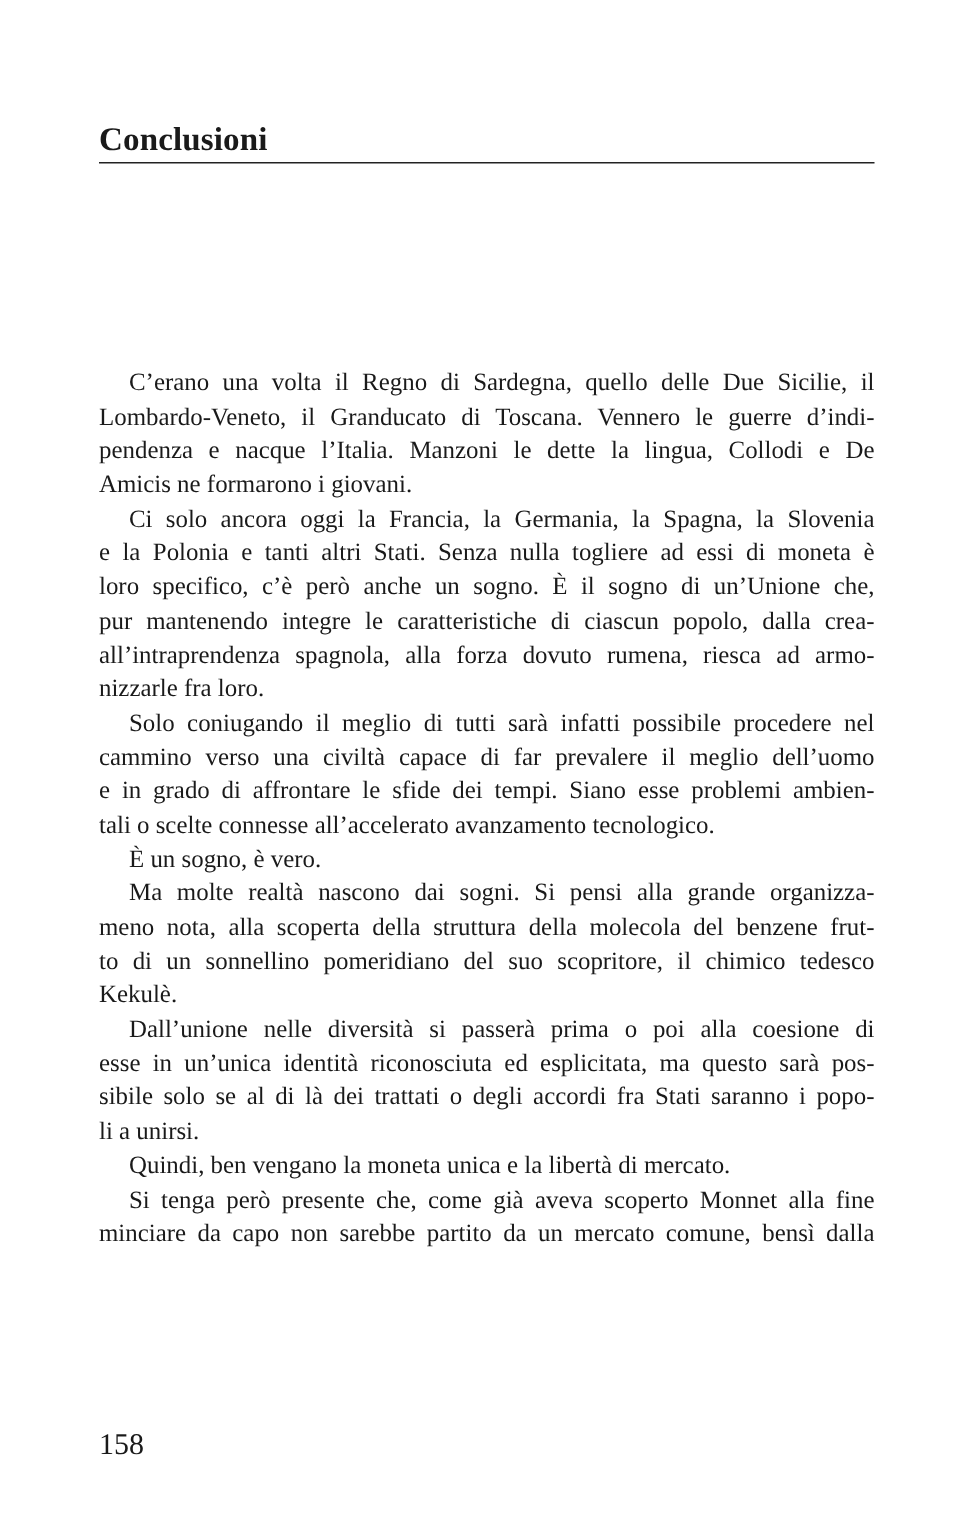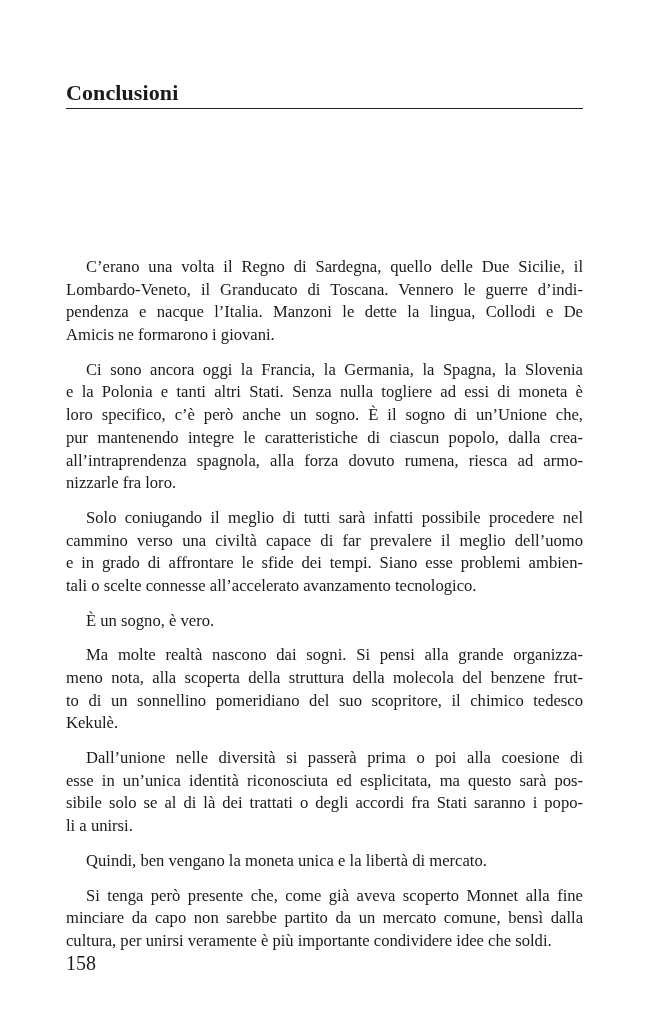--- a/index.html
+++ b/index.html
@@ -5,39 +5,39 @@
   html, body { margin:0; padding:0; background:#ffffff; }
   body { width:650px; height:1018px; position:relative; overflow:hidden;
          font-family:"Liberation Serif", "DejaVu Serif", serif; color:#1a1a1a; }
   .page { position:absolute; left:0; top:0; width:572px; height:1018px; background:#fff; }
   .title { position:absolute; left:66px; top:80px; font-size:22px; font-weight:bold; letter-spacing:0.1px; }
   .rule { position:absolute; left:66px; top:108px; width:517px; height:0; border-top:1.3px solid #222; }
   .body { position:absolute; left:66px; top:244px; width:517px; }
   .line { height:22.7px; line-height:22.7px; font-size:16.6px; white-space:nowrap;
           text-align:justify; text-align-last:justify; overflow:visible; }
   .line.last { text-align-last:left; }
-  .line.indent { padding-left:20px;margin-top:12px; }
+  .line.indent { padding-left:20px; }
   .pagenum { position:absolute; left:66px; top:952px; font-size:20px; }
 </style>
 </head>
 <body>
 
 <div class="page">
   <div class="title">Conclusioni</div>
   <div class="rule"></div>
 
   <div class="body" id="body">
       <div>
         <div class="line indent">C’erano una volta il Regno di Sardegna, quello delle Due Sicilie, il</div>
         <div class="line">Lombardo-Veneto, il Granducato di Toscana. Vennero le guerre d’indi-</div>
         <div class="line">pendenza e nacque l’Italia. Manzoni le dette la lingua, Collodi e De</div>
         <div class="line last">Amicis ne formarono i giovani.</div>
       </div>
       <div>
-        <div class="line indent">Ci sono ancora oggi la Francia, la Germania, la Spagna, la Slovenia</div>
+        <div class="line indent">Ci solo ancora oggi la Francia, la Germania, la Spagna, la Slovenia</div>
         <div class="line">e la Polonia e tanti altri Stati. Senza nulla togliere ad essi di moneta è</div>
         <div class="line">loro specifico, c’è però anche un sogno. È il sogno di un’Unione che,</div>
         <div class="line">pur mantenendo integre le caratteristiche di ciascun popolo, dalla crea-</div>
         <div class="line">all’intraprendenza spagnola, alla forza dovuto rumena, riesca ad armo-</div>
         <div class="line last">nizzarle fra loro.</div>
       </div>
       <div>
         <div class="line indent">Solo coniugando il meglio di tutti sarà infatti possibile procedere nel</div>
         <div class="line">cammino verso una civiltà capace di far prevalere il meglio dell’uomo</div>
         <div class="line">e in grado di affrontare le sfide dei tempi. Siano esse problemi ambien-</div>
@@ -57,18 +57,17 @@
         <div class="line">esse in un’unica identità riconosciuta ed esplicitata, ma questo sarà pos-</div>
         <div class="line">sibile solo se al di là dei trattati o degli accordi fra Stati saranno i popo-</div>
         <div class="line last">li a unirsi.</div>
       </div>
       <div>
         <div class="line indent last">Quindi, ben vengano la moneta unica e la libertà di mercato.</div>
       </div>
       <div>
         <div class="line indent">Si tenga però presente che, come già aveva scoperto Monnet alla fine</div>
         <div class="line">minciare da capo non sarebbe partito da un mercato comune, bensì dalla</div>
-        <div class="line last">cultura, per unirsi veramente è più importante condividere idee che soldi.</div>
       </div>
     </div>
 
   <div class="pagenum">158</div>
 </div>
 
 </body></html>

